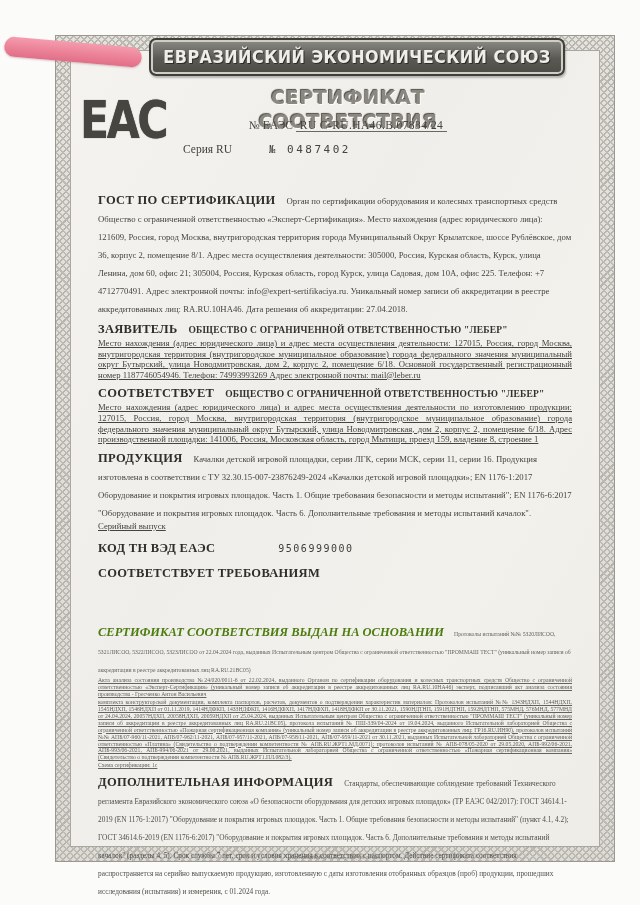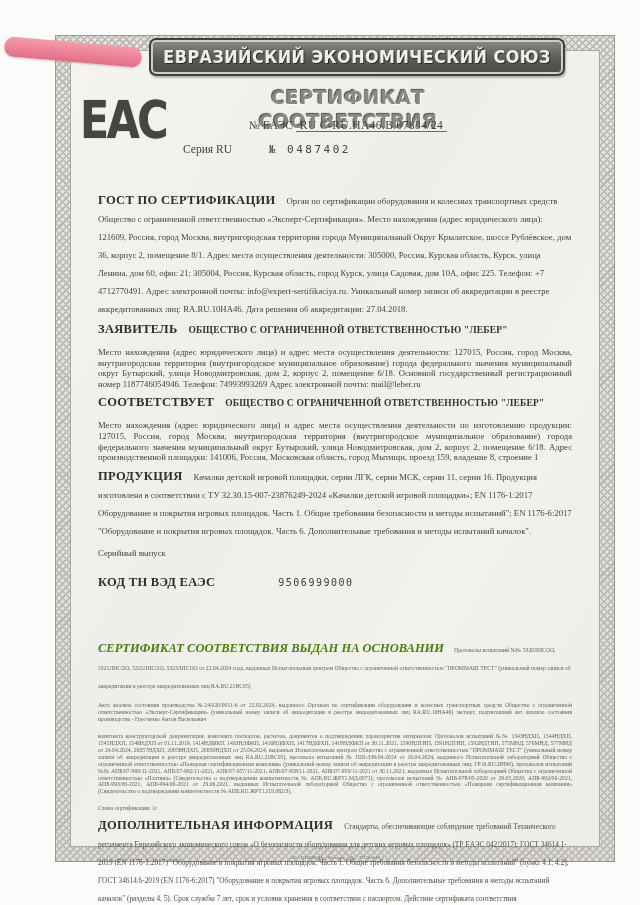--- a/index.html
+++ b/index.html
@@ -64,21 +64,21 @@
   .cert-no{position:absolute;left:128px;top:84px;width:330px;text-align:center;font-size:11.5px;color:#44433e;z-index:3;}
   .cert-no .val{border-bottom:1px solid #6a695f;padding:0 4px;letter-spacing:.4px;}
   .series-row{position:absolute;left:128px;top:108px;width:330px;text-align:left;font-size:11.5px;color:#44433e;z-index:3;}
   .series-row .num{margin-left:34px;letter-spacing:2.5px;font-family:"DejaVu Sans Mono",monospace;font-size:11px;}
   
   .flow{position:absolute;left:28px;right:28px;top:140px;z-index:2;}
   .sec{margin:0 0 3px 0;}
   .h1{font-weight:bold;font-size:12.5px;letter-spacing:.3px;color:#2f2e2a;margin-right:7px;}
   .h2{font-weight:bold;font-size:9.5px;letter-spacing:.2px;color:#33322e;}
   .t{font-size:8.7px;line-height:10.6px;text-align:justify;color:#45443f;}
-  .t-block{display:block;margin-top:10px;}
+  .t-block{display:block;margin-top:1px;text-decoration:underline;}
   .code-val{margin-left:52px;font-size:10px;letter-spacing:1.5px;font-family:"DejaVu Sans Mono",monospace;color:#3e3d38;}
   .gap{height:38px;}
   .tiny{font-size:5.7px;line-height:6.9px;color:#64635e;text-align:justify;}
   .small{font-size:7.3px;line-height:9.2px;color:#504f4a;text-align:justify;}
   .basis-head{font-weight:bold;font-size:12.5px;color:#4d7c0f;margin-right:6px;font-style:italic;}
   .printnote{
     position:absolute;left:0;right:0;bottom:2px;text-align:center;z-index:4;
     font-size:4.6px;color:#77766e;letter-spacing:.3px;
   }
 </style>
@@ -128,26 +128,27 @@
         <span class="h2">ОБЩЕСТВО С ОГРАНИЧЕННОЙ ОТВЕТСТВЕННОСТЬЮ "ЛЕБЕР"</span>
         <span class="t t-block">Место нахождения (адрес юридического лица) и адрес места осуществления деятельности по изготовлению продукции: 127015, Россия, город Москва, внутригородская территория (внутригородское муниципальное образование) города федерального значения муниципальный округ Бутырский, улица Новодмитровская, дом 2, корпус 2, помещение 6/18. Адрес производственной площадки: 141006, Россия, Московская область, город Мытищи, проезд 159, владение 8, строение 1</span>
       </p>
 
       <p class="sec">
         <span class="h1">ПРОДУКЦИЯ</span>
         <span class="t">Качалки детской игровой площадки, серии ЛГК, серии МСК, серии 11, серии 16. Продукция изготовлена в соответствии с ТУ 32.30.15-007-23876249-2024 «Качалки детской игровой площадки»; EN 1176-1:2017 Оборудование и покрытия игровых площадок. Часть 1. Общие требования безопасности и методы испытаний"; EN 1176-6:2017 "Оборудование и покрытия игровых площадок. Часть 6. Дополнительные требования и методы испытаний качалок".</span>
         <span class="t t-block">Серийный выпуск</span>
       </p>
 
-      <p class="sec" style="margin-top:14px;">
+      <p class="sec" style="margin-top:7px;">
         <span class="h1">КОД ТН ВЭД ЕАЭС</span>
         <span class="code-val">9506999000</span>
       </p>
 
       <p class="sec" style="margin-top:10px;">
+        <span class="h1" style="display:block;">СООТВЕТСТВУЕТ ТРЕБОВАНИЯМ</span>
       </p>
 
       <div class="gap"></div>
 
       <p class="sec">
         <span class="basis-head">СЕРТИФИКАТ СООТВЕТСТВИЯ  ВЫДАН НА ОСНОВАНИИ</span>
         <span class="tiny">Протоколы испытаний №№ 5320ЛИСОО, 5321ЛИСОО, 5322ЛИСОО, 5323ЛИСОО от 22.04.2024 года, выданных Испытательным центром Общества с ограниченной ответственностью "ПРОММАШ ТЕСТ" (уникальный номер записи об аккредитации в реестре аккредитованных лиц RA.RU.21ВС05)</span>
         <span class="tiny t-block">Акта анализа состояния производства №24/020/0011-6 от 22.02.2024, выданного Органом по сертификации оборудования и колесных транспортных средств Общество с ограниченной ответственностью «Эксперт-Сертификация» (уникальный номер записи об аккредитации в реестре аккредитованных лиц RA.RU.10НА46) эксперт, подписавший акт анализа состояния производства - Гресченко Антон Васильевич</span>
         <span class="tiny t-block">комплекта конструкторской документации, комплекта паспортов, расчетов, документов о подтверждении характеристик материалов: Протоколов испытаний №№ 1343НДХП, 1544НДХП, 1545НДХП, 1546НДХП от 01.11.2019, 1414НДФКП, 1433НДФКП, 1416НДФХП, 1417НДФХП, 1418НДФКП от 30.11.2021, 1590НДТНП, 1591НДТНП, 1592НДТНП, 575МНД, 576МНД, 577МНД от 24.04.2024, 20057НДХП, 20058НДХП, 20059НДХП от 25.04.2024, выданных Испытательным центром Общества с ограниченной ответственностью "ПРОММАШ ТЕСТ" (уникальный номер записи об аккредитации в реестре аккредитованных лиц RA.RU.21ВС05), протокола испытаний № ПШ-339/04-2024 от 19.04.2024, выданного Испытательной лабораторией Общества с ограниченной ответственностью «Пожарная сертификационная компания» (уникальный номер записи об аккредитации в реестре аккредитованных лиц: ГР16.RU.ИН90), протоколов испытаний №№ АПБ/07-960/11-2021, АПБ/07-962/11-2021, АПБ/07-957/11-2021, АПБ/07-958/11-2021, АПБ/07-959/11-2021 от 30.11.2021, выданных Испытательной лабораторией Общества с ограниченной ответственностью «Платина» (Свидетельство о подтверждении компетентности № АПБ.RU.ЖРТ1.МД.0071); протоколов испытаний № АПБ-078/05-2020 от 29.05.2020, АПБ-992/06-2021, АПБ-993/06-2021, АПБ-994/06-2021 от 29.06.2021, выданных Испытательной лабораторией Общества с ограниченной ответственностью «Пожарная сертификационная компания» (Свидетельство о подтверждении компетентности № АПБ.RU.ЖРТ1.ПЛ.082/3).</span>
         <span class="tiny t-block">Схема сертификации: 1с</span>

